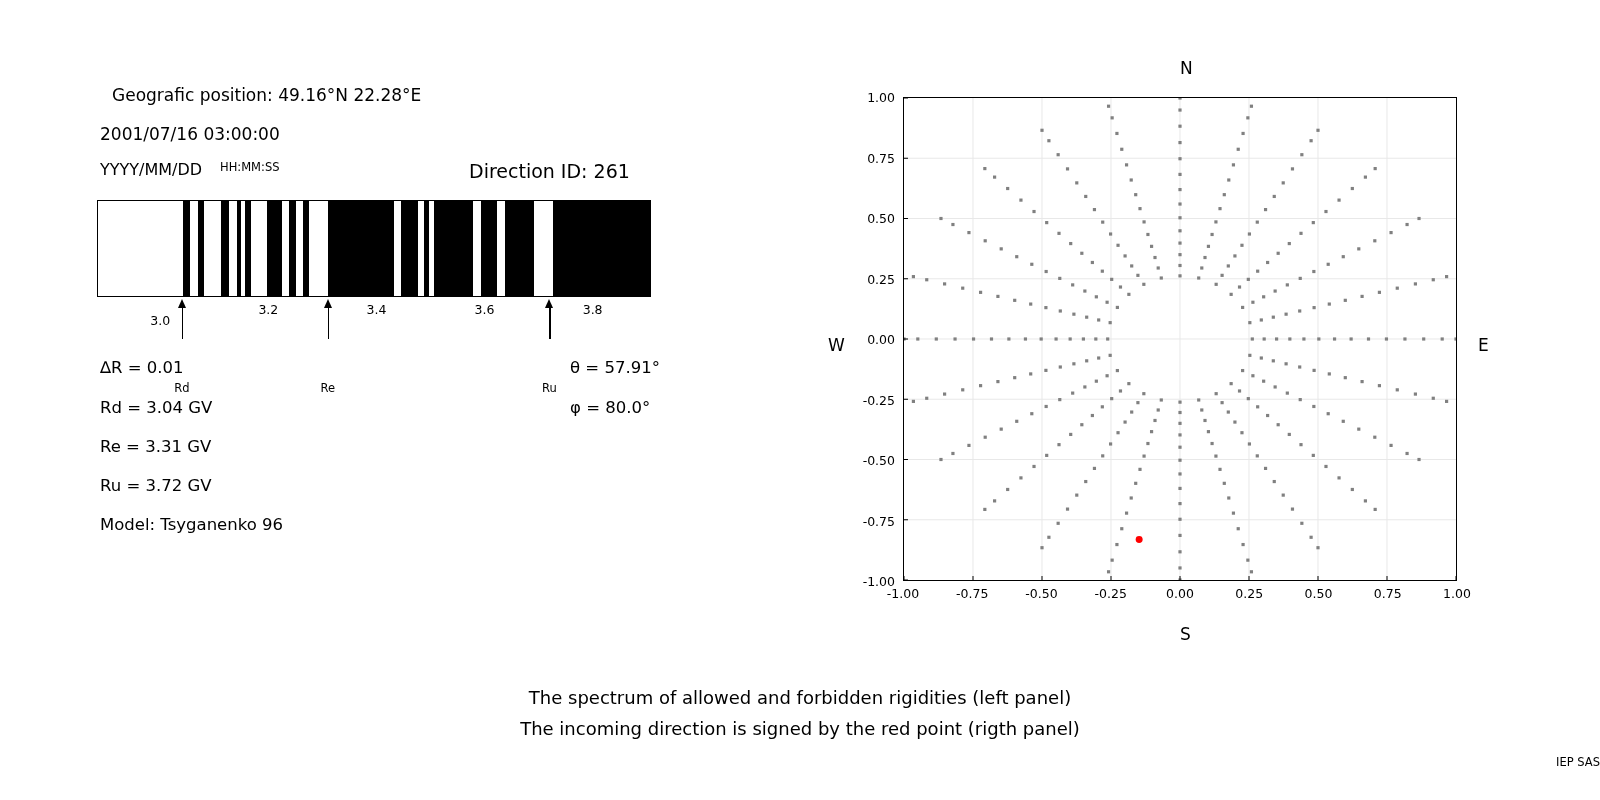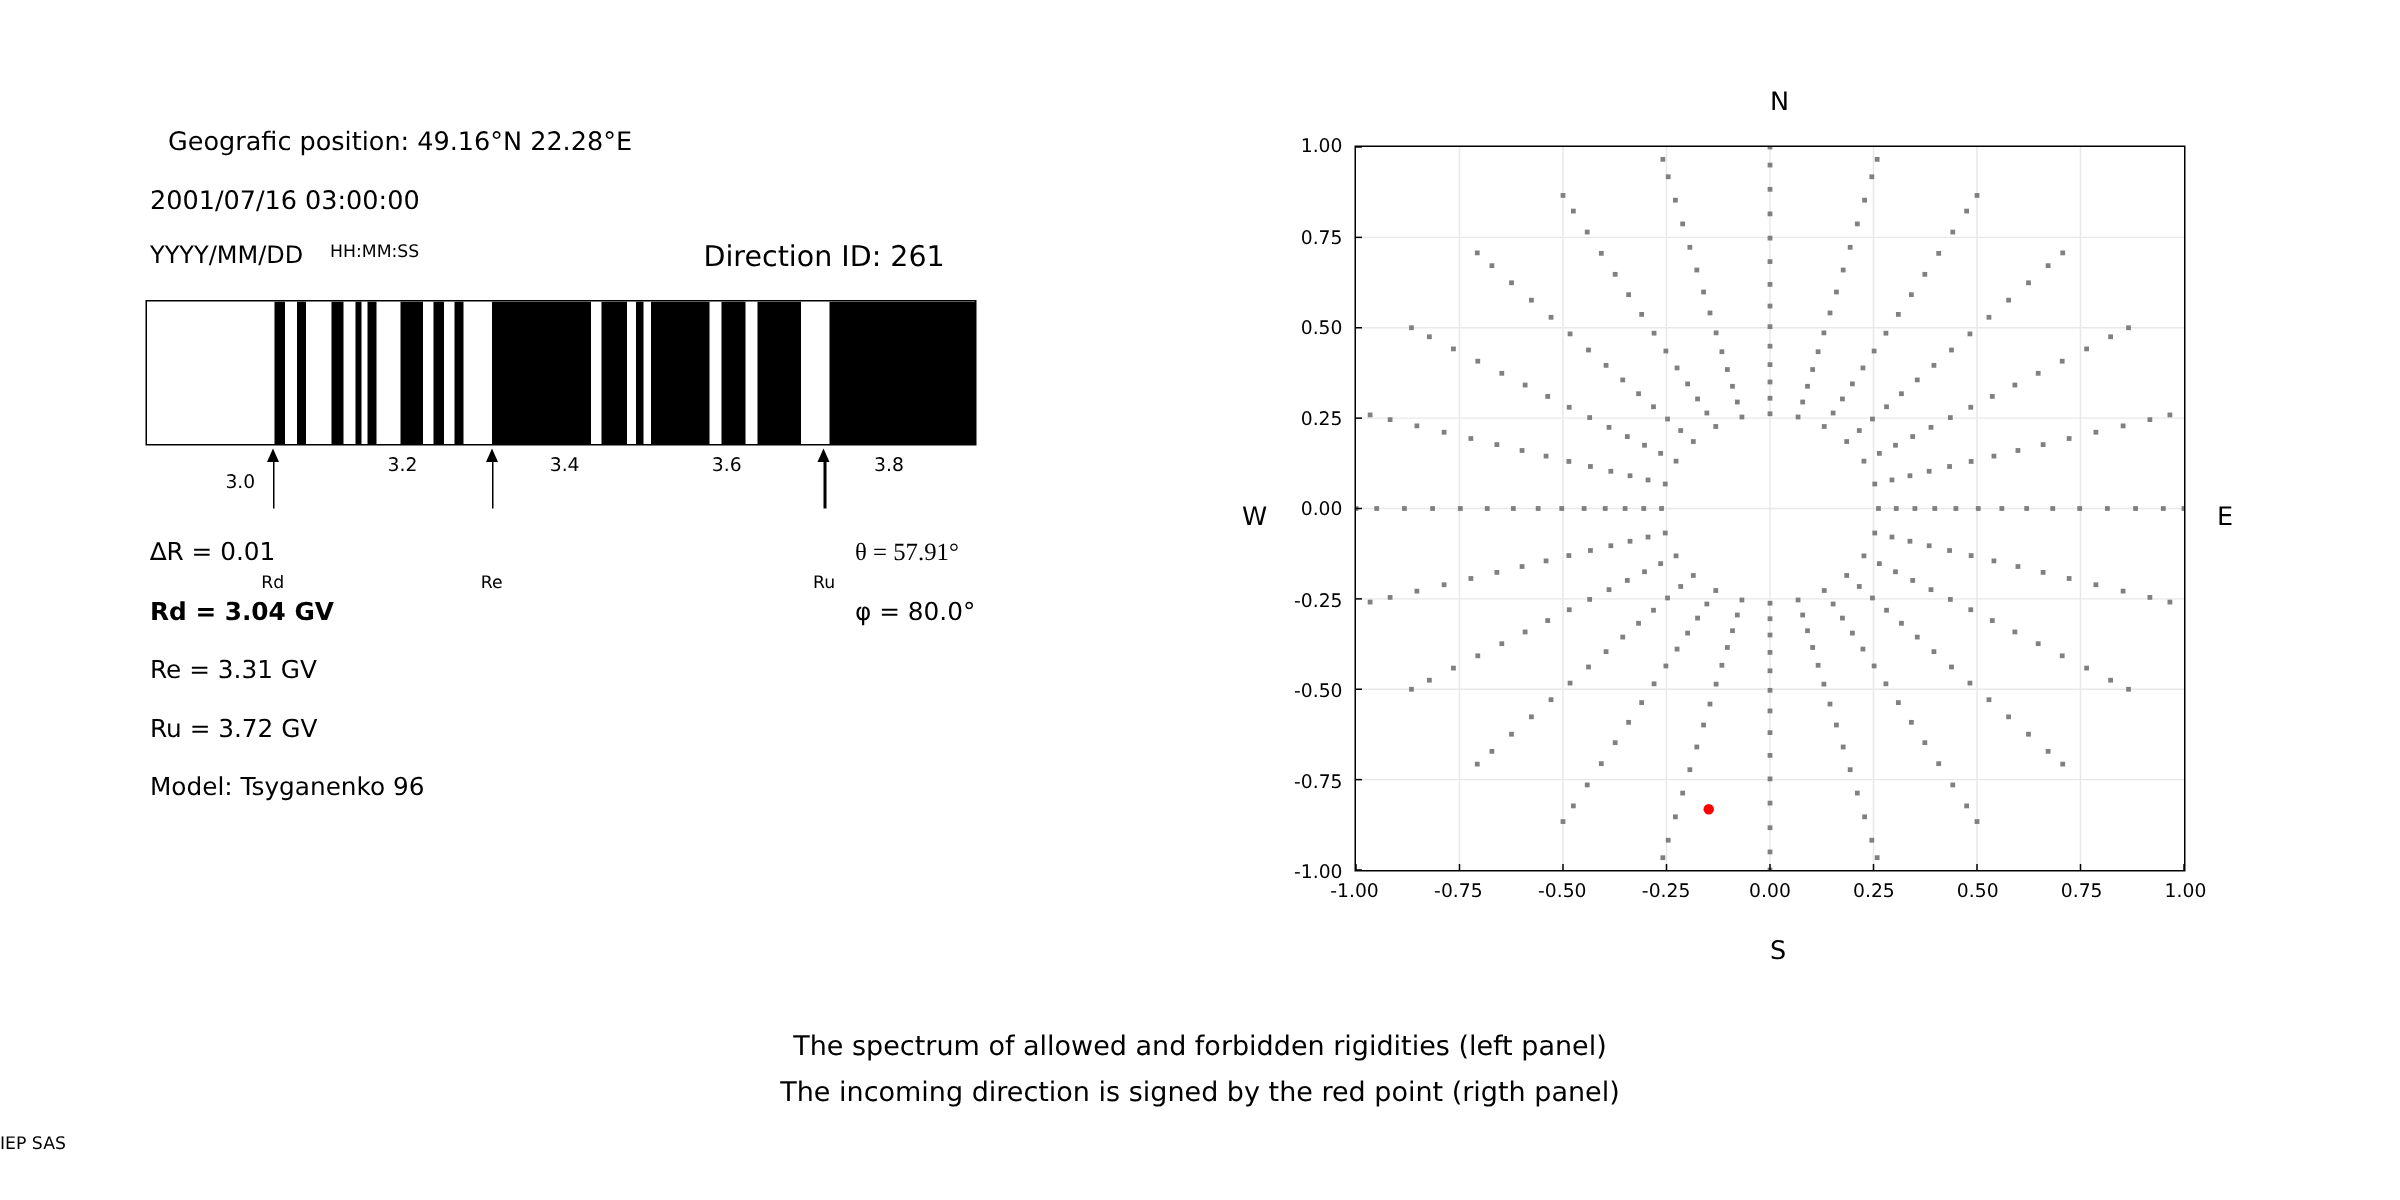--- a/index.html
+++ b/index.html
@@ -53,21 +53,21 @@
   .compass{position:absolute;font-size:17px;white-space:nowrap;}
   #c-n{left:380px;top:58px;}
   #c-s{left:380px;top:624px;}
   #c-w{left:28px;top:335px;}
   #c-e{left:678px;top:335px;}
 
   
   .caption{position:absolute;width:1600px;text-align:center;font-size:18px;white-space:nowrap;}
   #cap1{top:687px;}
   #cap2{top:718px;}
-  #footer{position:absolute;width:1600px;text-align:left;top:755px;font-size:11.5px;}
+  #footer{position:absolute;width:1600px;text-align:right;top:755px;font-size:11.5px;}
 </style>
 </head>
 <body>
 
 <div id="left-panel">
 
   <div class="geo-line">Geografic position: 49.16°N 22.28°E</div>
   <div class="dt-line">2001/07/16 03:00:00</div>
   <div class="fmt-date">YYYY/MM/DD</div>
   <div class="fmt-time">HH:MM:SS</div>
@@ -110,25 +110,25 @@
         <div class="mlabel">Re</div>
       </div>
       <div class="marker" style="left: 452.388px;">
         <div class="head"></div>
         <div class="shaft"></div>
         <div class="mlabel">Ru</div>
       </div>
     </div>
 
 <div class="par par-l" style="top: 358px;">∆R = 0.01</div>
-    <div class="par par-l" style="top: 398px; font-weight: bold;">Rd = 3.04 GV</div>
+    <div class="par par-l" style="top: 398px;">Rd = 3.04 GV</div>
     <div class="par par-l" style="top: 437px;">Re = 3.31 GV</div>
     <div class="par par-l" style="top: 476px;">Ru = 3.72 GV</div>
     <div class="par par-l" style="top: 515px;">Model: Tsyganenko 96</div>
-    <div class="par par-r" style="top: 358px; font-family: Liberation Serif, serif;">θ = 57.91°</div>
+    <div class="par par-r" style="top: 358px;">θ = 57.91°</div>
     <div class="par par-r" style="top: 398px;">φ = 80.0°</div>
   </div>
 
 <div id="right-panel">
   <div class="compass" id="c-n">N</div>
   <div class="compass" id="c-s">S</div>
   <div class="compass" id="c-w">W</div>
   <div class="compass" id="c-e">E</div>
 
   <div id="ylabels">

